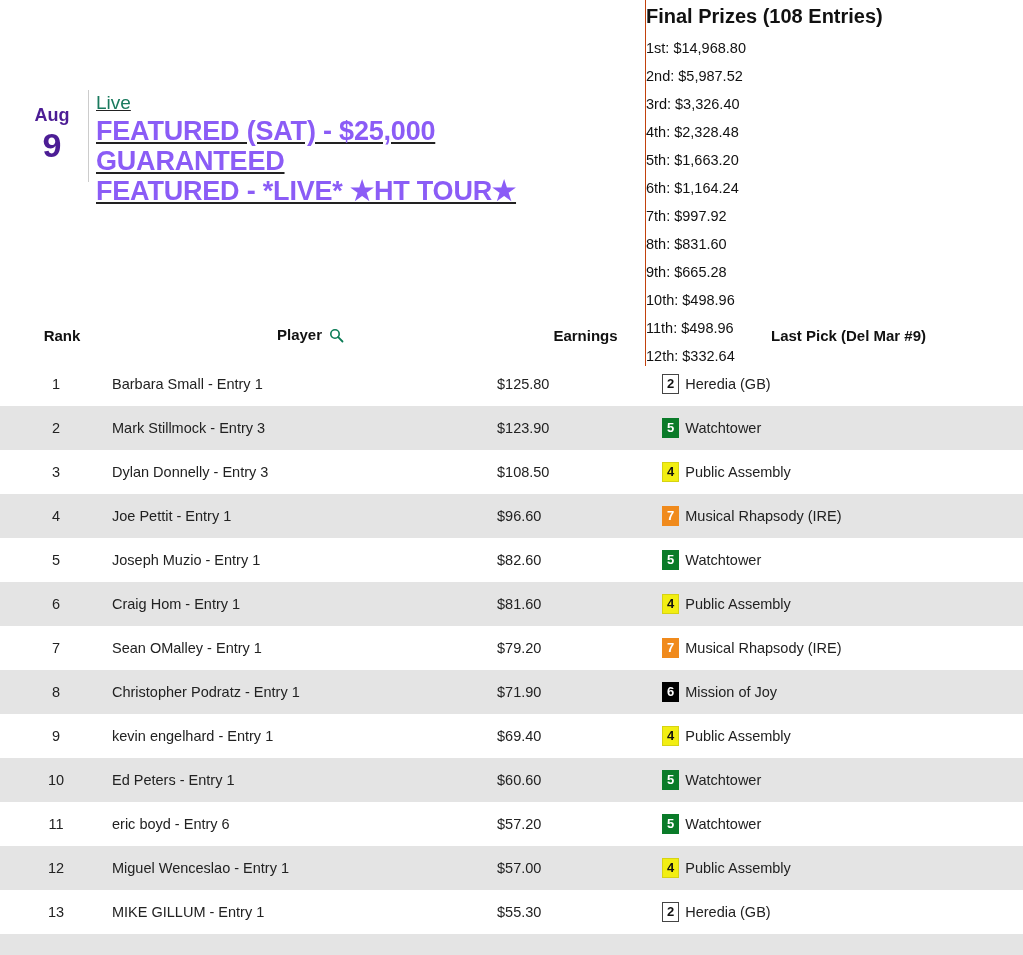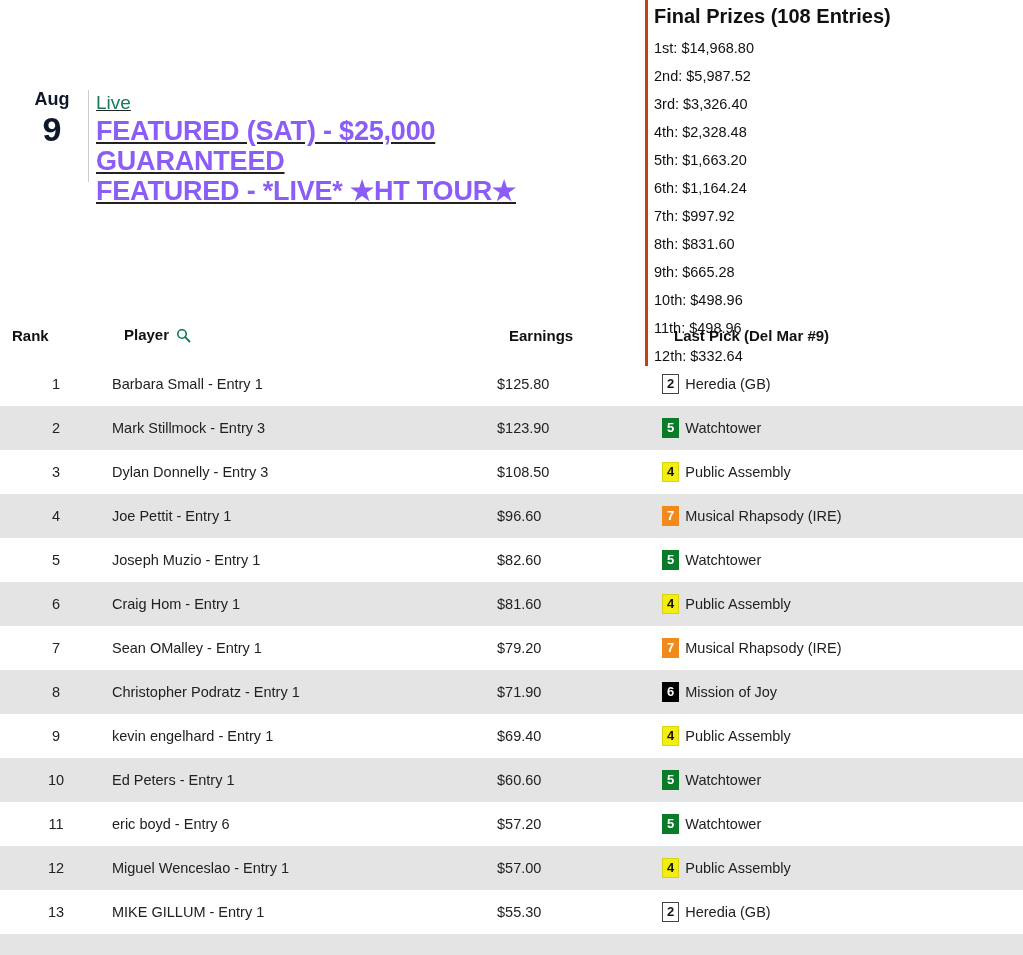--- a/index.html
+++ b/index.html
@@ -16,24 +16,24 @@
   }
 
   
   .header {
     position: relative;
     height: 290px;
   }
   .date-block {
     position: absolute;
     left: 24px;
-    top: 88px;
+    top: 104px;
     width: 56px;
     text-align: center;
-    color: #0f172a;
+    color: #4c1d95;
   }
   .date-month {
     font-size: 18px;
     font-weight: bold;
     line-height: 22px;
   }
   .date-day {
     font-size: 34px;
     font-weight: bold;
     line-height: 38px;
@@ -64,22 +64,22 @@
     font-weight: bold;
     line-height: 30px;
     letter-spacing: -0.2px;
   }
 
   .prizes {
     position: absolute;
     left: 645px;
     top: 0px;
     width: 360px;
-    border-left: 3px solid #c2410c;
-    padding-left: 6px;
+    border-left: 1px solid #c2410c;
+    padding-left: 0;
     box-sizing: border-box;
   }
   .prizes-title {
     font-size: 20px;
     font-weight: bold;
     color: #111111;
     line-height: 28px;
     margin: 2px 0 4px 0;
   }
   .prize-row {
@@ -98,21 +98,21 @@
   }
   table.leaderboard {
     width: 1023px;
     border-collapse: collapse;
     table-layout: fixed;
   }
   table.leaderboard th {
     font-size: 15px;
     font-weight: bold;
     color: #111111;
-    text-align: left;
+    text-align: center;
     padding: 6px 0 18px 12px;
     vertical-align: bottom;
   }
   table.leaderboard td {
     font-size: 14.5px;
     color: #222222;
     padding: 0;
     height: 44px;
     vertical-align: middle;
   }

